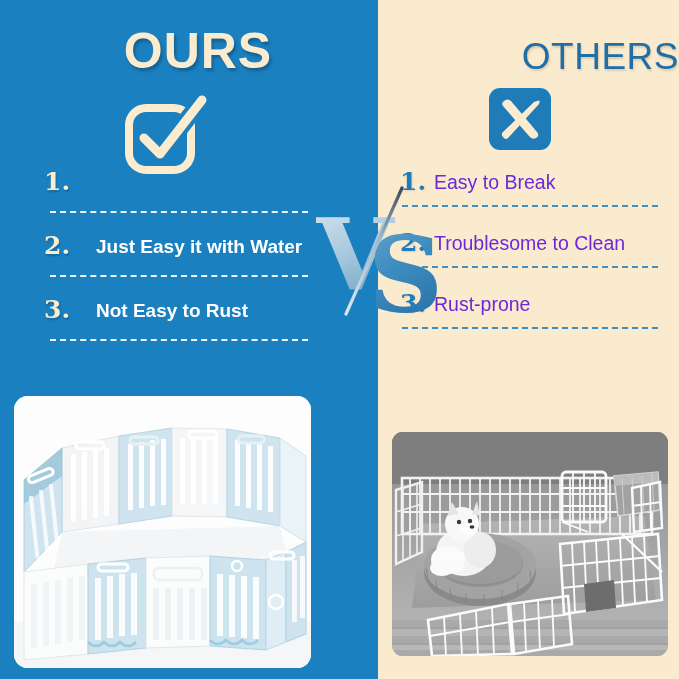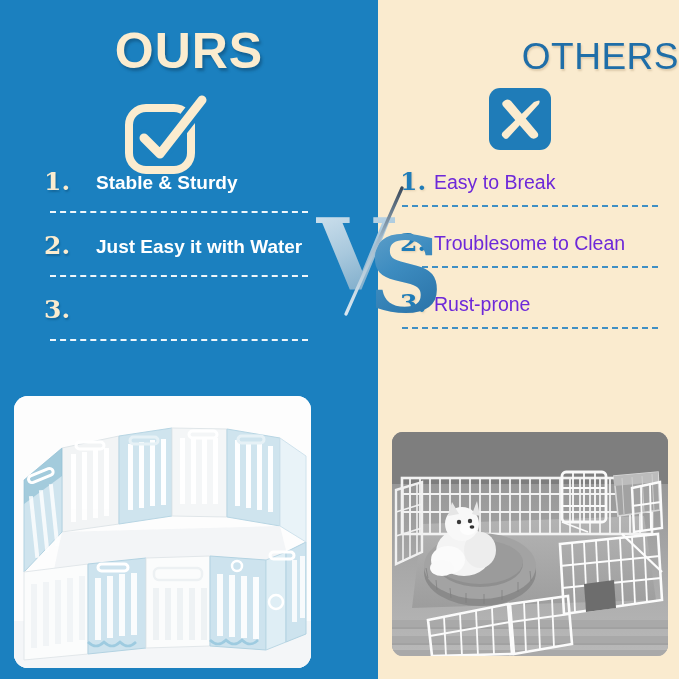--- a/index.html
+++ b/index.html
@@ -26,21 +26,21 @@
   .panel-right {
     position: absolute;
     left: 378px; top: 0;
     width: 301px; height: 679px;
     background: #faebcf;
   }
 
   
   .title-ours {
     position: absolute;
-    left: 0; top: 22px;
+    left: 9px; top: 22px;
     width: 378px;
     text-align: center;
     font-size: 50px;
     font-weight: bold;
     letter-spacing: 1px;
     color: #fbeccf;
     text-shadow: 2px 3px 3px rgba(10,60,95,0.45);
   }
   .title-others {
     position: absolute;
@@ -177,34 +177,34 @@
     <svg viewBox="0 0 66 66" width="66" height="66">
       <rect x="2" y="2" width="62" height="62" rx="11" ry="11" fill="#1f7cb8"></rect>
       <path d="M17 15 Q20 12 24 15 L50 46 Q53 50 49 52 Q45 54 42 50 L16 20 Q14 17 17 15 Z" fill="#fbeccf"></path>
       <path d="M50 15 Q54 13 52 18 L22 51 Q19 55 16 51 Q13 48 17 45 L47 16 Z" fill="#fbeccf"></path>
     </svg>
   </div>
 
   <div class="list-left">
     <div class="row row-l">
       <span class="num num-l">1.</span>
-      <span class="txt txt-l">Stable  &amp;  Sturdy</span>
     </div>
     <div class="rule rule-l"></div>
     <div class="spacer-l"></div>
 
     <div class="row row-l">
       <span class="num num-l">2.</span>
       <span class="txt txt-l">Just Easy it with Water</span>
     </div>
     <div class="rule rule-l"></div>
     <div class="spacer-l"></div>
 
     <div class="row row-l">
       <span class="num num-l">3.</span>
+      <span class="txt txt-l">Not Easy to Rust</span>
     </div>
     <div class="rule rule-l"></div>
   </div>
 
   <div class="list-right">
     <div class="row">
       <span class="num num-r">1.</span>
       <span class="txt txt-r">Easy to Break</span>
     </div>
     <div class="rule rule-r"></div>

